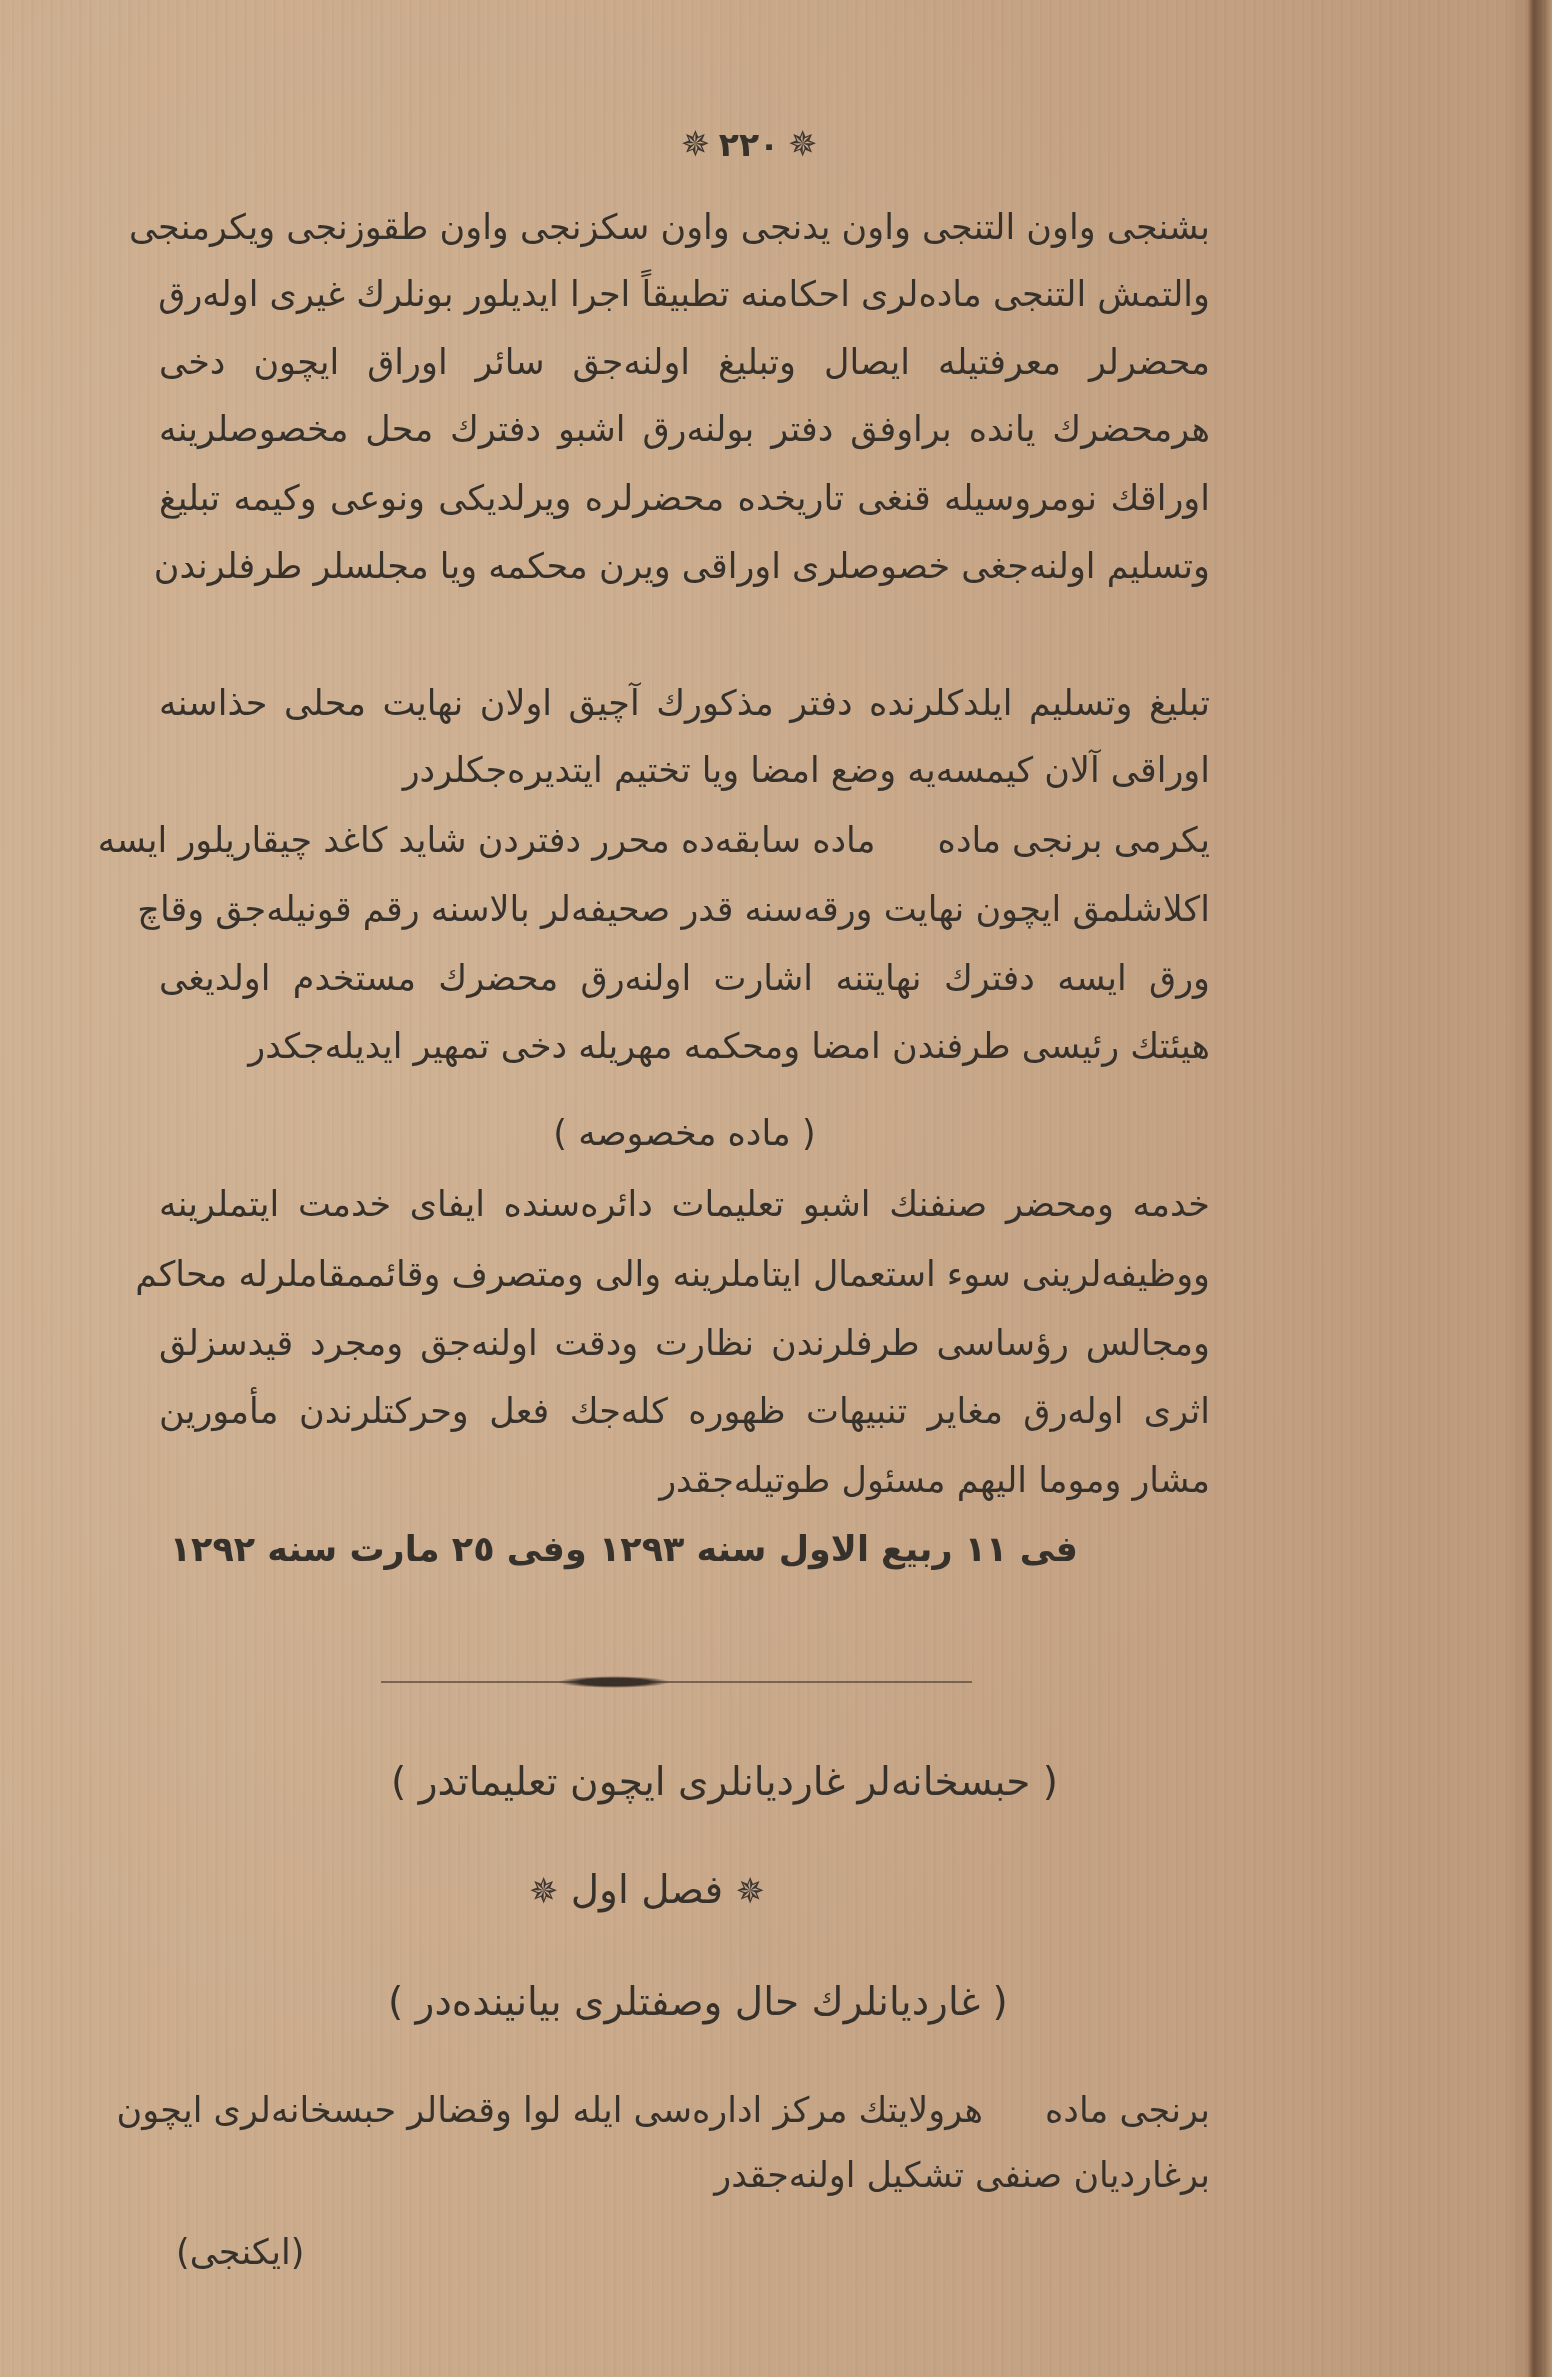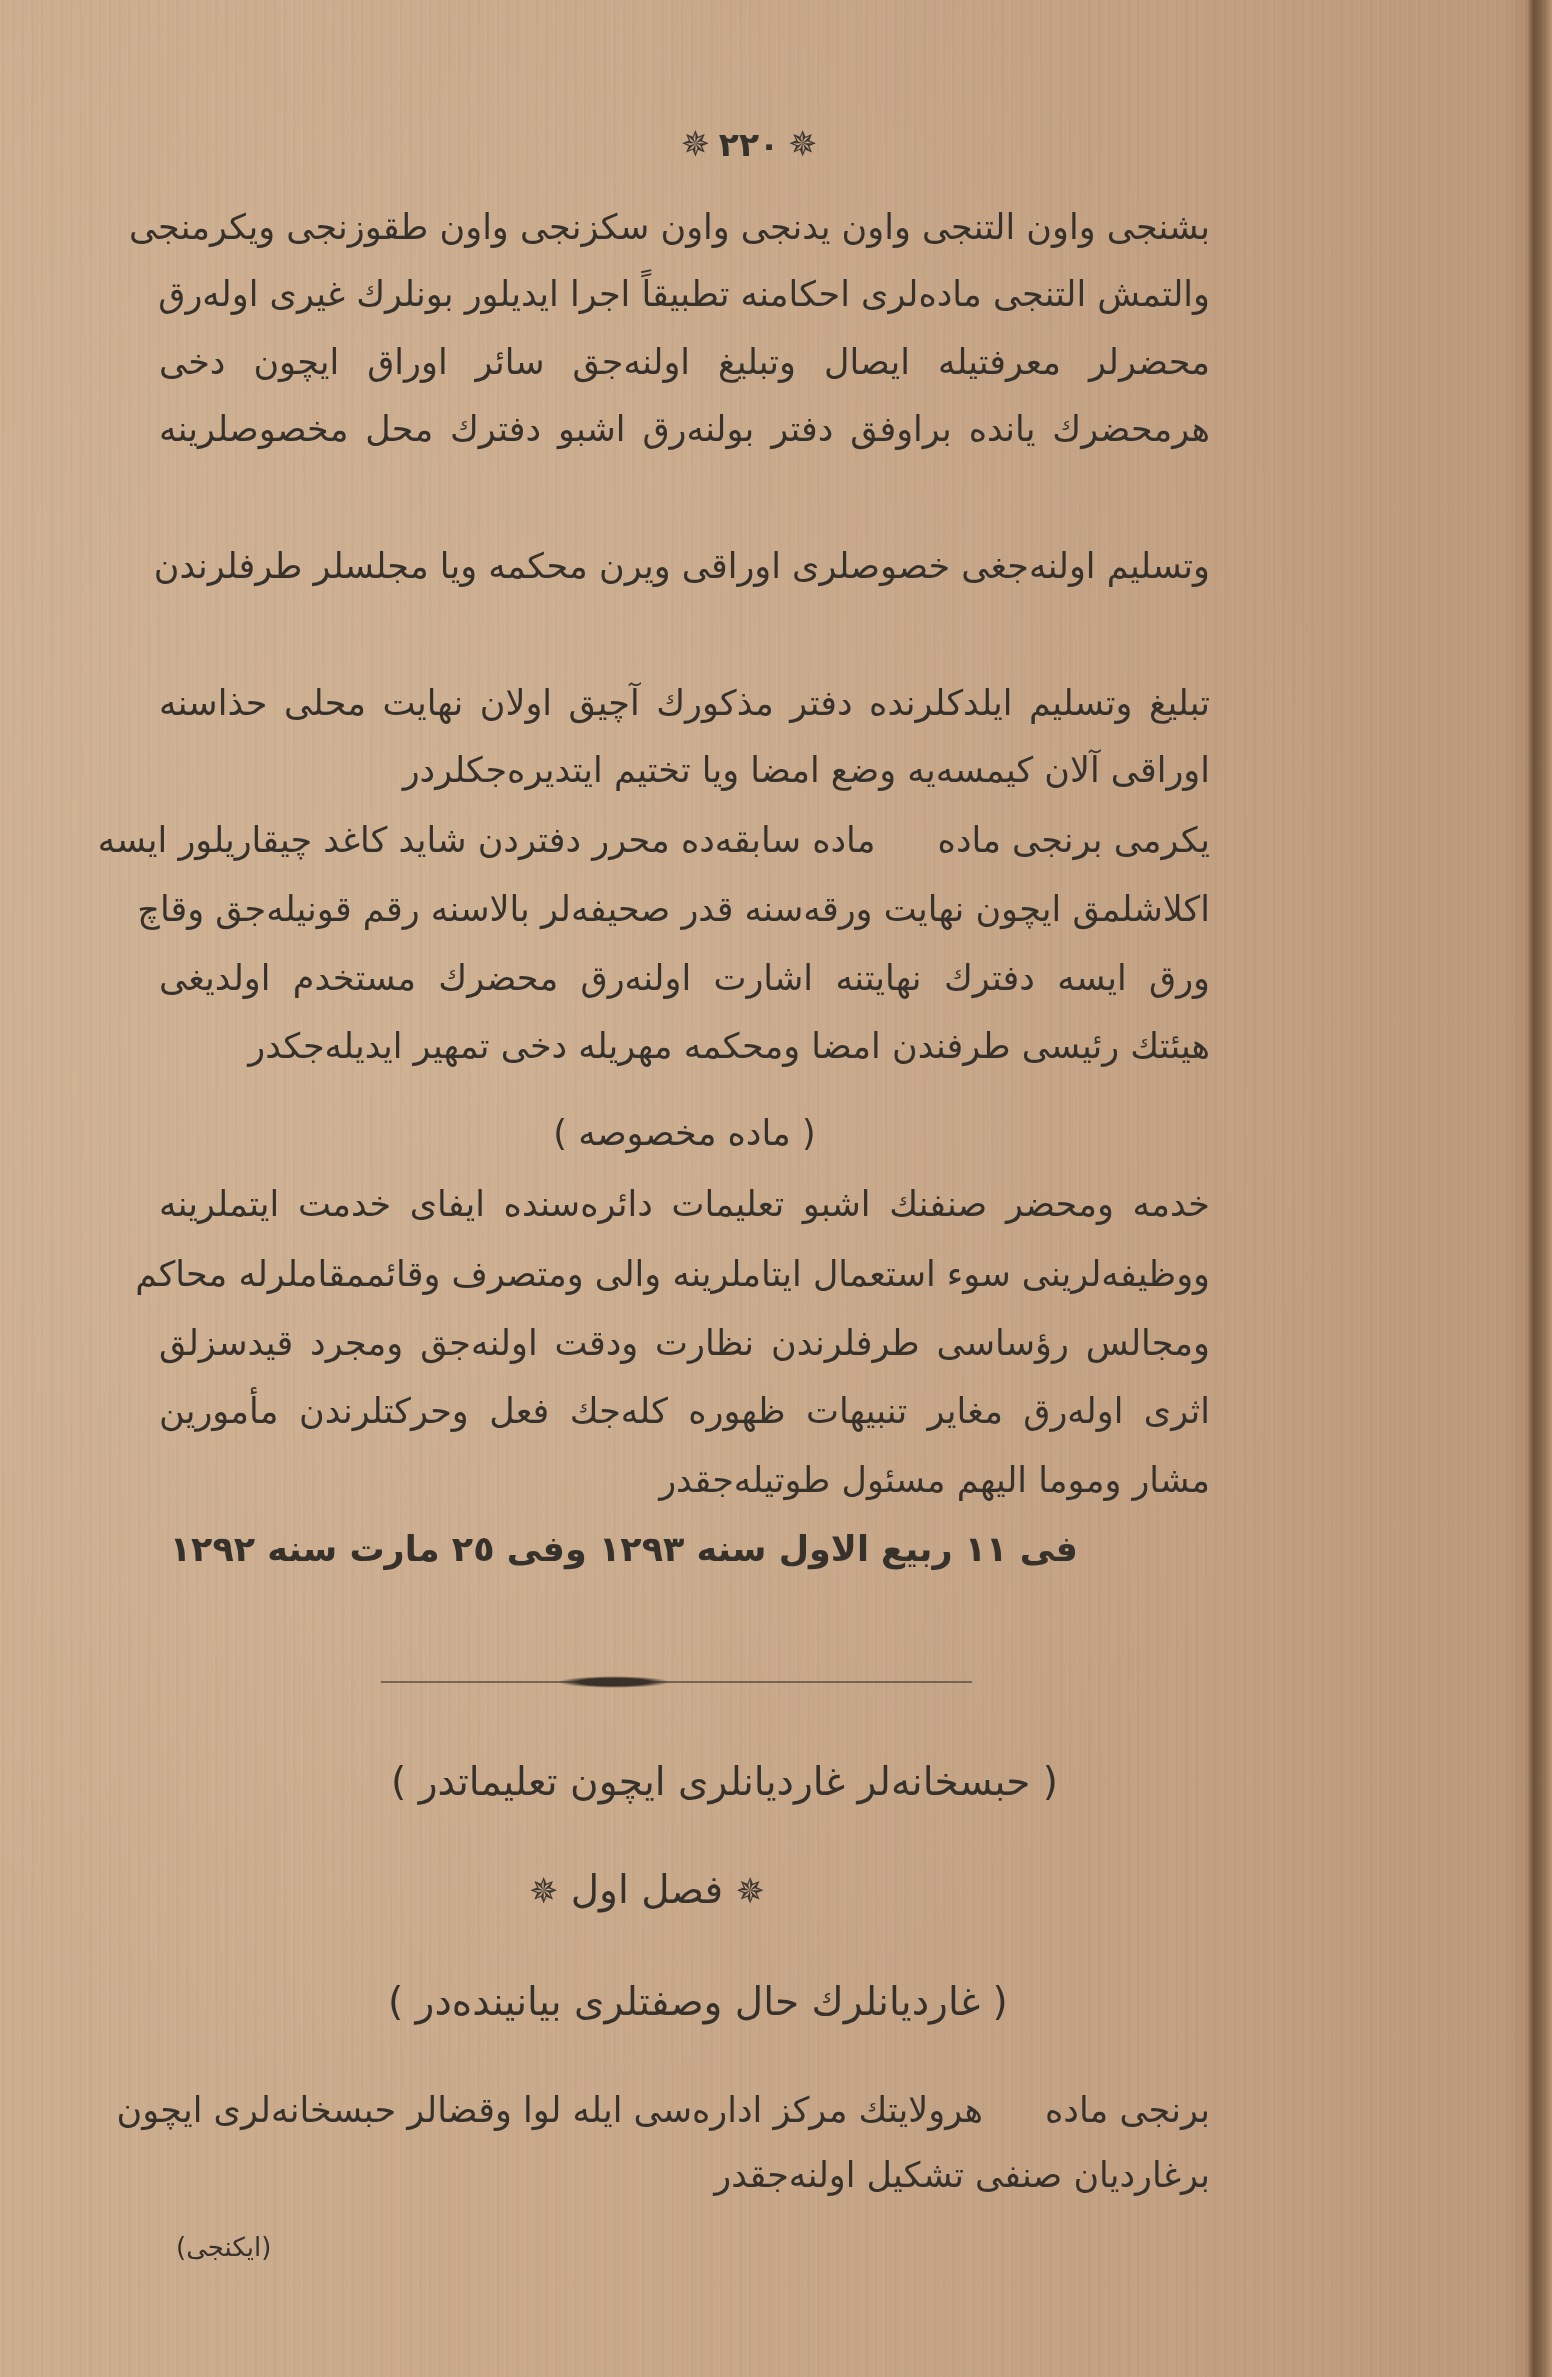--- a/index.html
+++ b/index.html
@@ -39,39 +39,40 @@
   .rule .bar { position: absolute; top: 6.2px; left: 0; right: 0; height: 1.8px; background: #5a4d42; opacity: 0.75; }
   .rule .knot {
     position: absolute; top: 0; left: 167px; width: 132px; height: 14px;
     background: radial-gradient(ellipse at center, #3a302a 0 38%, rgba(0,0,0,0) 60%);
   }
   .heading {
     position: absolute; direction: rtl; font-size: 39px; white-space: nowrap;
     text-align: left;
   }
   .catchword {
-    position: absolute; left: 176px; top: 2232px; font-size: 26px; direction: rtl; white-space: nowrap;
+    position: absolute; left: 176px; top: 2232px; font-size: 35px; direction: rtl; white-space: nowrap;
   }
 </style>
 </head>
 <body>
 
 <div class="grain"></div>
 
 <div class="page-number">
   <span class="ornament-star">✵</span>
   <span>٢٢٠</span>
   <span class="ornament-star">✵</span>
 </div>
 
 <div class="text-block" style="top:0;height:1587px;">
   <div class="line" style="top:196px">بشنجی واون التنجی واون یدنجی واون سکزنجی واون طقوزنجی ویکرمنجی</div>
   <div class="line" style="top:263px">والتمش التنجی ماده‌لری احکامنه تطبیقاً اجرا ایدیلور بونلرك غیری اوله‌رق</div>
   <div class="line" style="top:331px">محضرلر معرفتیله ایصال وتبلیغ اولنه‌جق سائر اوراق ایچون دخی</div>
   <div class="line" style="top:398px">هرمحضرك یانده براوفق دفتر بولنه‌رق اشبو دفترك محل مخصوصلرینه</div>
+  <div class="line" style="top:467px">اوراقك نومروسیله قنغی تاریخده محضرلره ویرلدیکی ونوعی وکیمه تبلیغ</div>
   <div class="line" style="top:535px">وتسلیم اولنه‌جغی خصوصلری اوراقی ویرن محکمه ویا مجلسلر طرفلرندن</div>
   <div class="line" style="top:672px">تبلیغ وتسلیم ایلدکلرنده دفتر مذکورك آچیق اولان نهایت محلی حذاسنه</div>
   <div class="line last" style="top:739px;padding-right:0;">اوراقی آلان کیمسه‌یه وضع امضا ویا تختیم ایتدیره‌جکلردر</div>
 
   <div class="line" style="top:809px">
     <span>یکرمی برنجی ماده</span><span class="gap-word"></span><span>ماده سابقه‌ده محرر دفتردن شاید کاغد چیقاریلور ایسه</span>
   </div>
   <div class="line" style="top:878px">اکلاشلمق ایچون نهایت ورقه‌سنه قدر صحیفه‌لر بالاسنه رقم قونیله‌جق وقاچ</div>
   <div class="line" style="top:947px">ورق ایسه دفترك نهایتنه اشارت اولنه‌رق محضرك مستخدم اولدیغی</div>
   <div class="line last" style="top:1015px">هیئتك رئیسی طرفندن امضا ومحکمه مهریله دخی تمهیر ایدیله‌جکدر</div>

